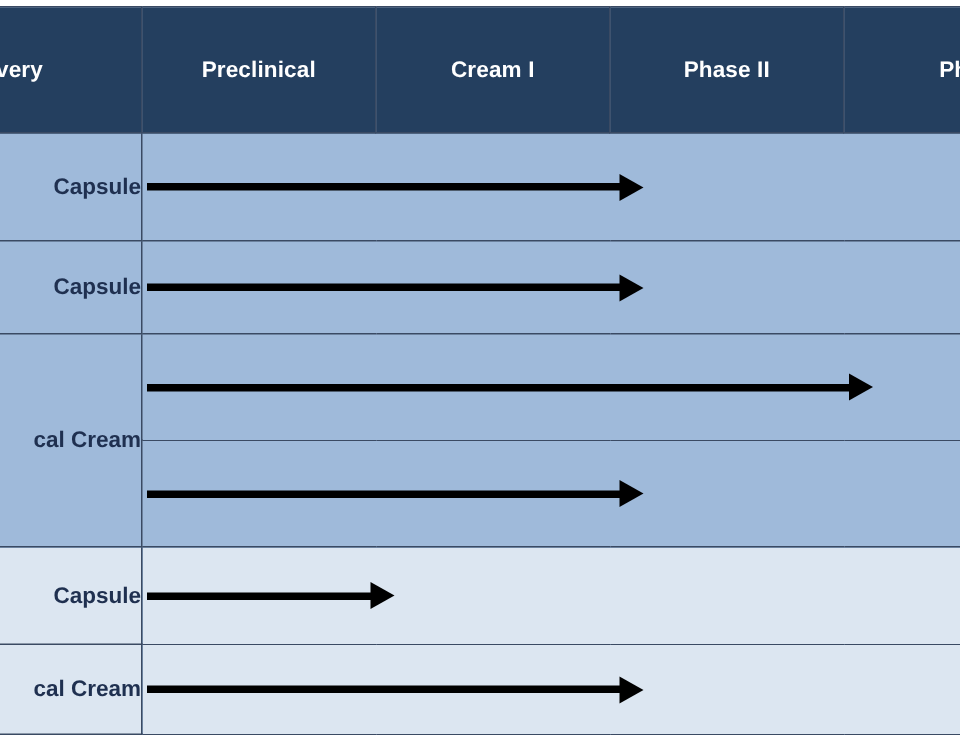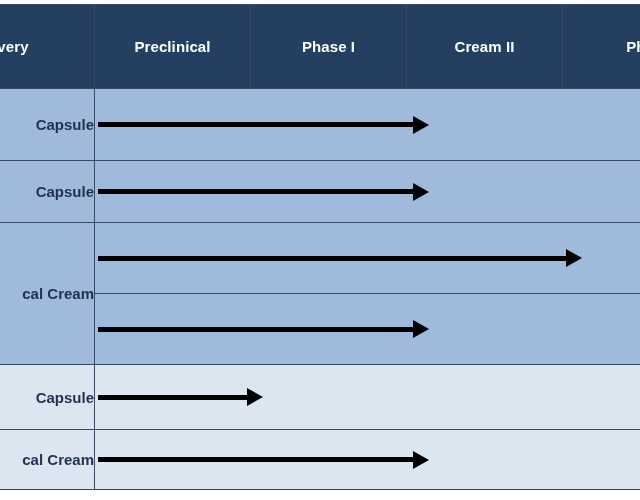--- a/index.html
+++ b/index.html
@@ -135,22 +135,22 @@
       <col class="col-phase">
       <col class="col-phase">
       <col class="col-phase3">
       <col class="col-phase4">
     </colgroup>
 
     <thead>
       <tr>
         <th>elivery</th>
         <th>Preclinical</th>
-        <th>Phase I</th>
-        <th>Cream II</th>
+        <th>Cream I</th>
+        <th>Phase II</th>
         <th>Phase</th>
       </tr>
     </thead>
 
     <tbody>
 
       <tr class="r-tall">
         <td class="label-cell">Capsule</td>
         <td class="track" colspan="4">
           <div class="track-inner">

